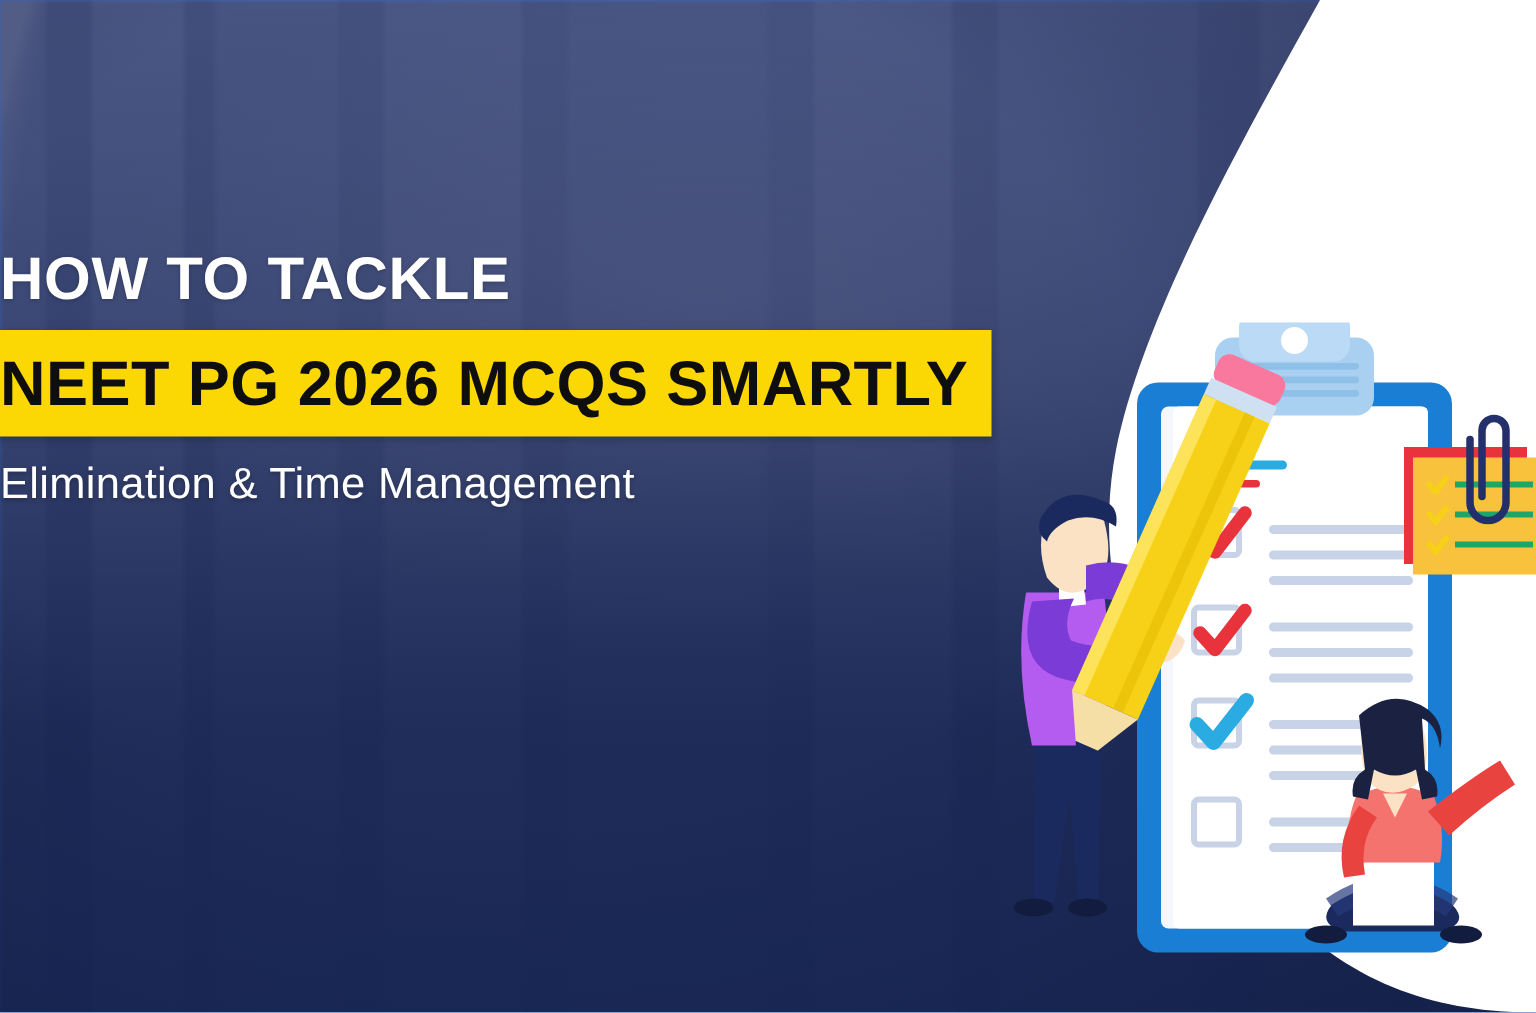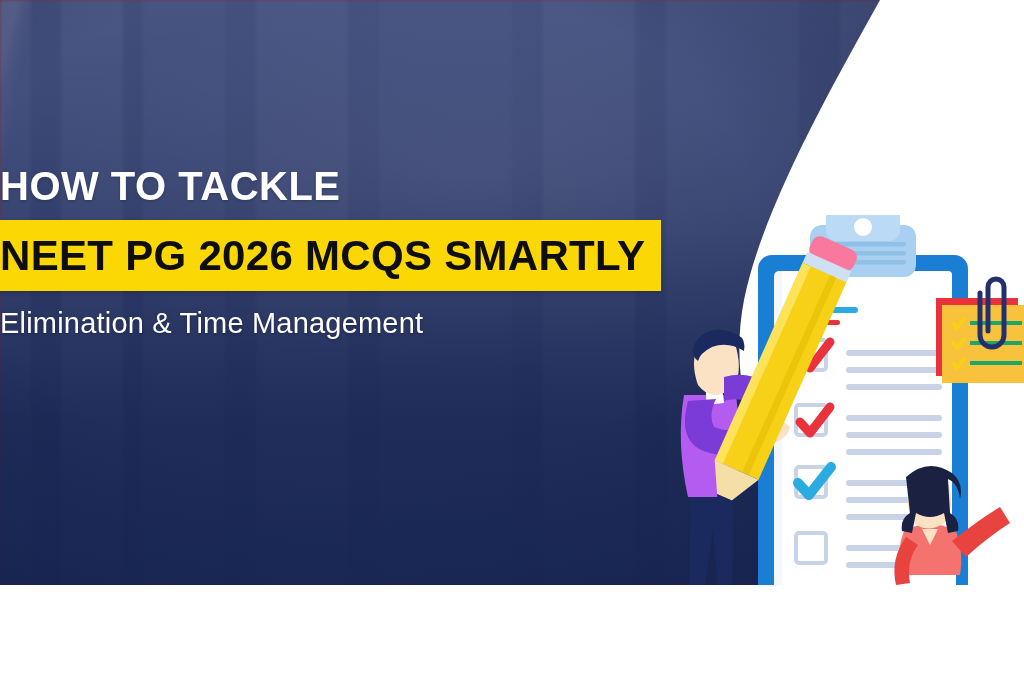--- a/index.html
+++ b/index.html
@@ -1,22 +1,22 @@
 <!DOCTYPE html>
 <html><head>
 <meta charset="utf-8">
 <style>
   html,body{margin:0;padding:0;background:#fff;}
   body{font-family:"Liberation Sans", sans-serif;}
 
   #banner{
     position:relative;
-    width:1024px;height:585px;
+    width:1024px;height:675px;
     overflow:hidden;
-    background:#b91c1c;
+    background:#3b82f6;
   }
 
   
   .bg-photo{
     position:absolute;inset:0;
     background:
       
       linear-gradient(104deg, rgba(255,255,255,.10) 0 1.5%, rgba(255,255,255,0) 2.2% 100%),
       linear-gradient(100deg, rgba(255,255,255,.07) 0 2%,  rgba(255,255,255,0) 3% 100%),
       

